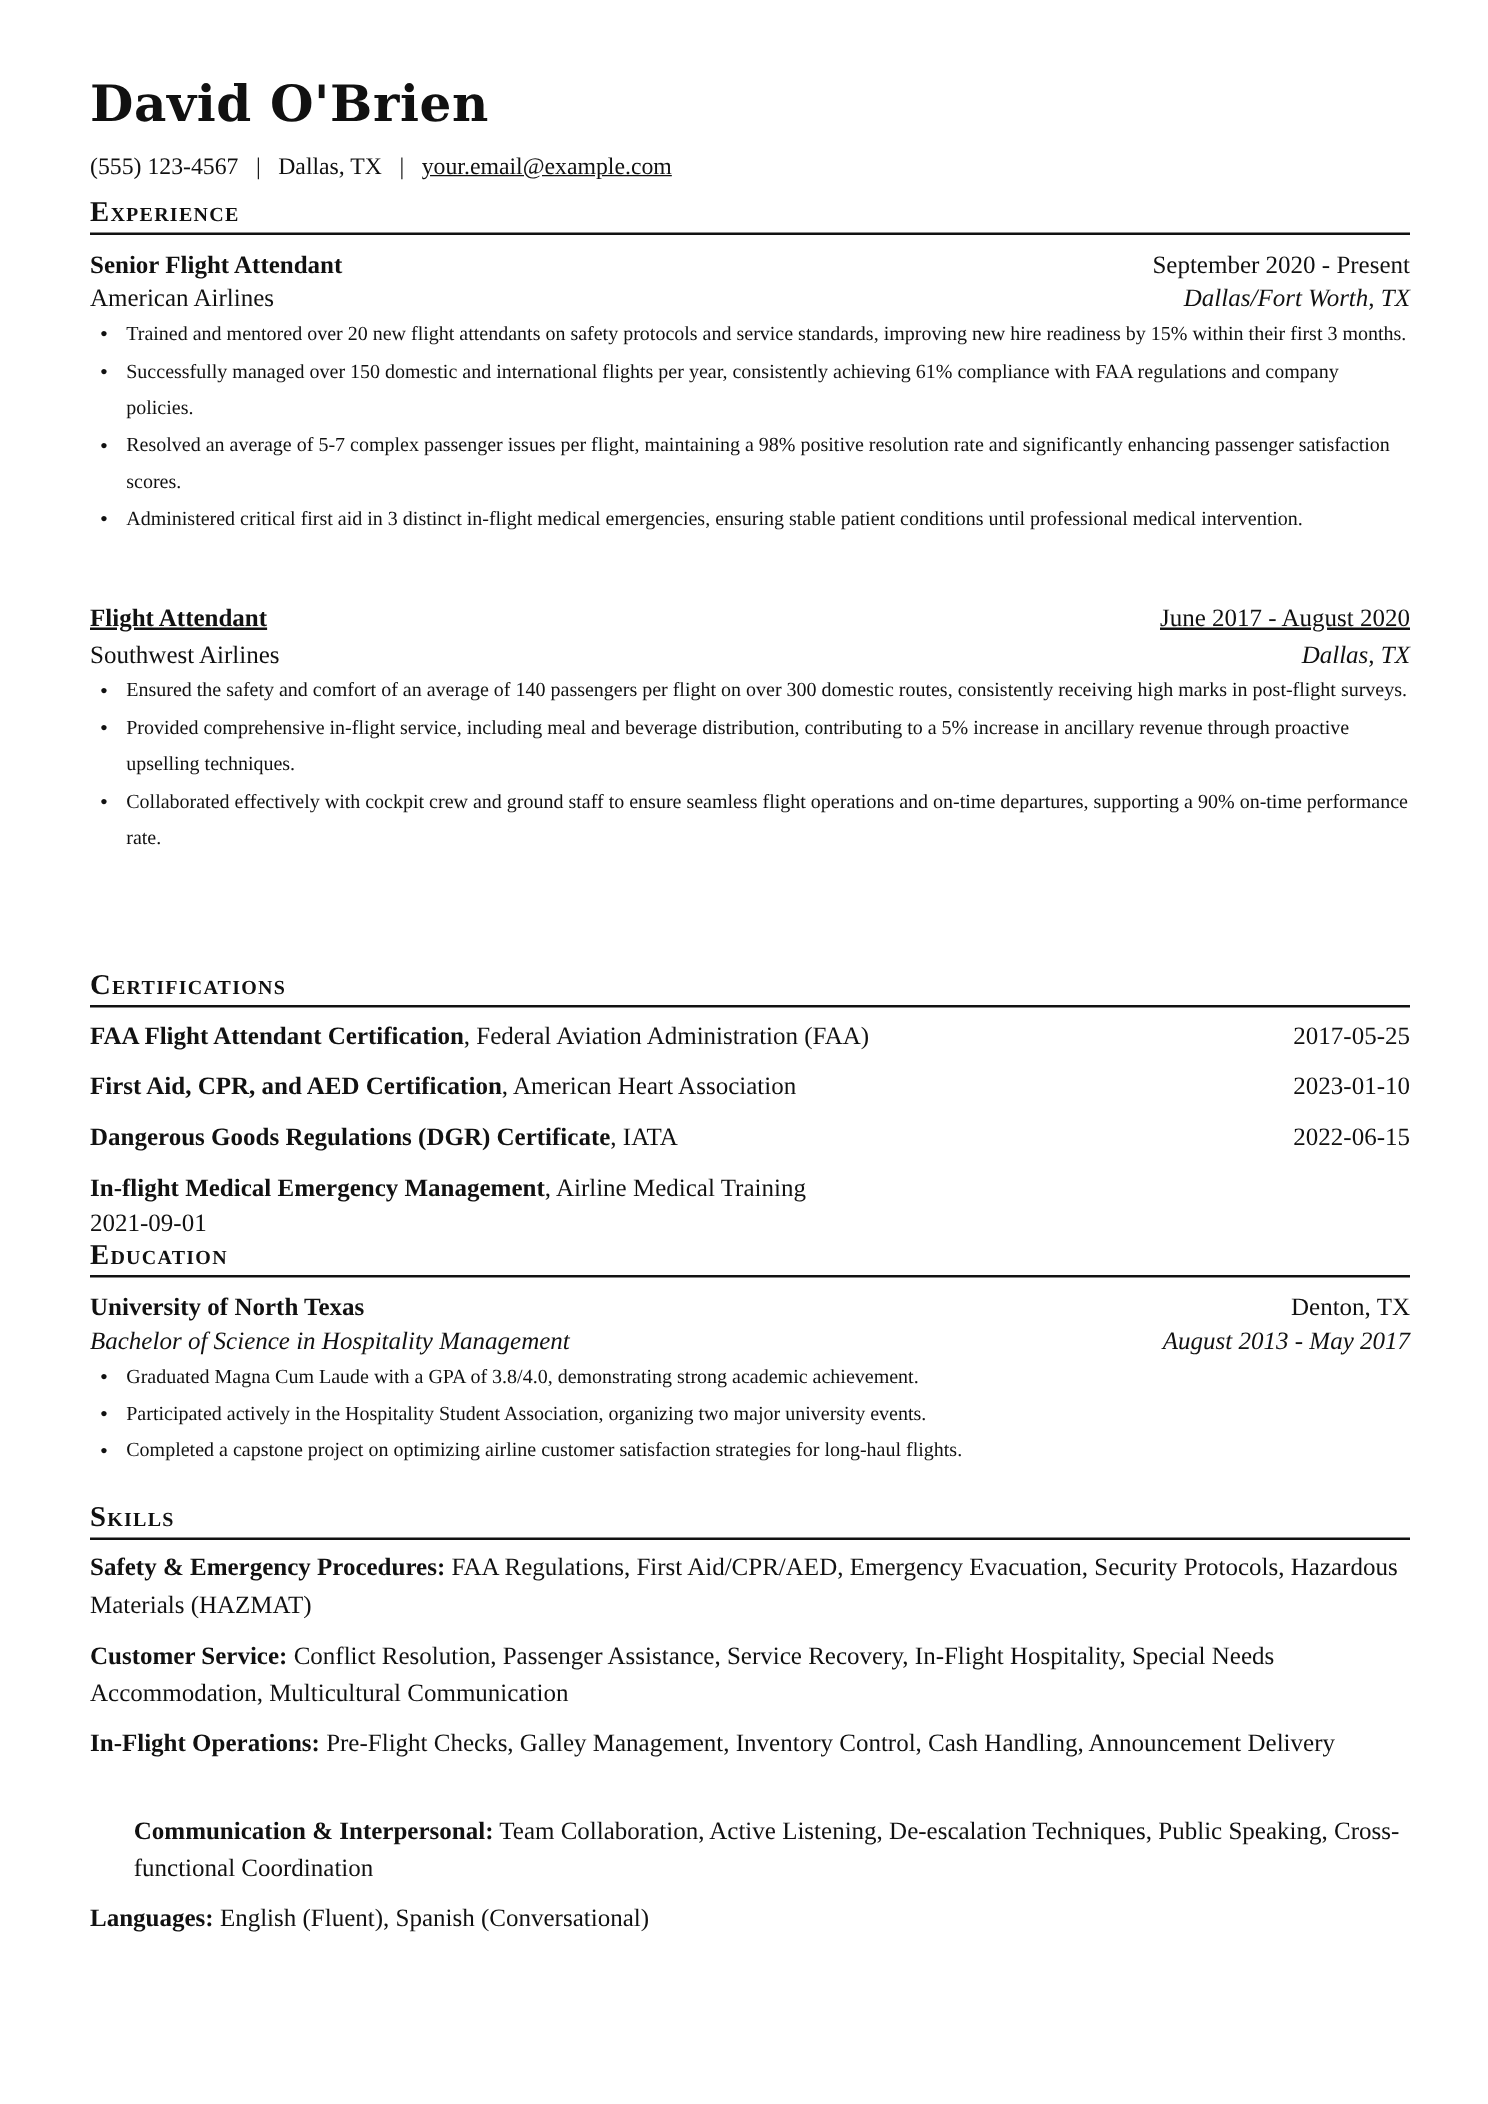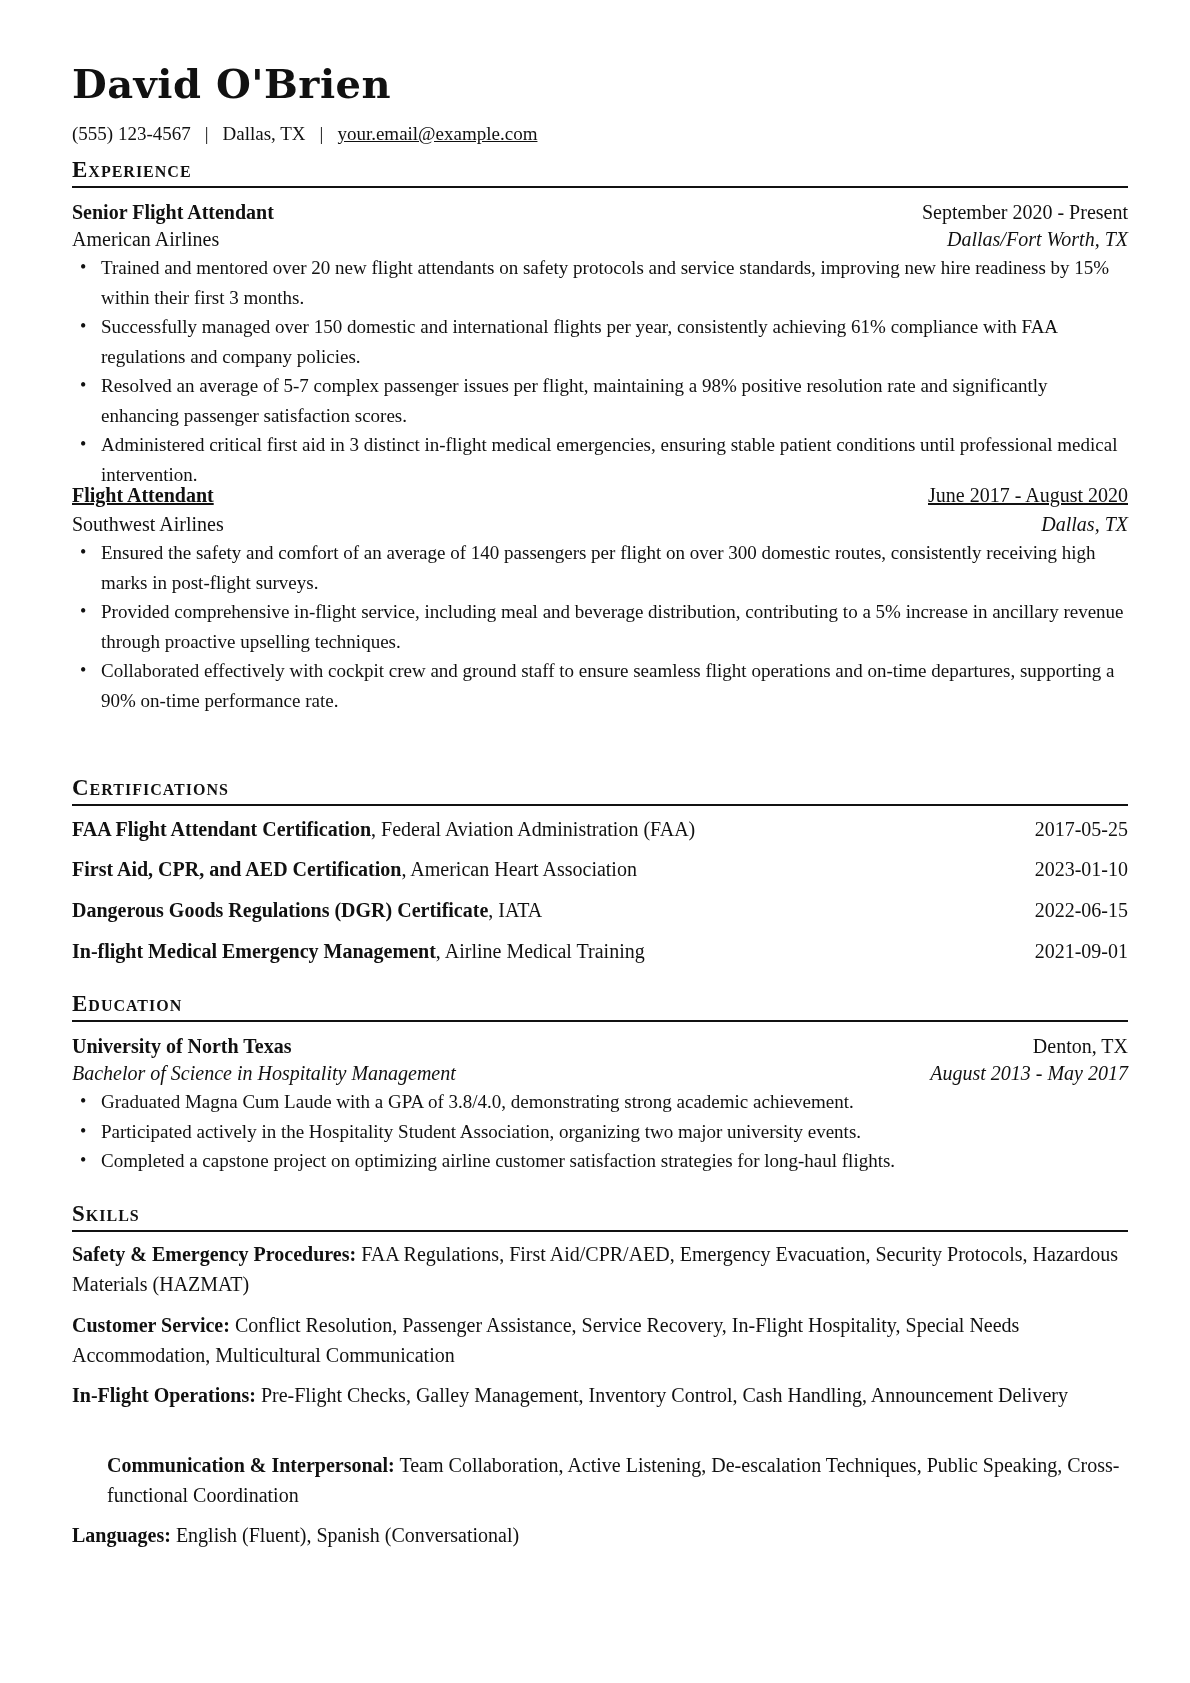--- a/index.html
+++ b/index.html
@@ -15,21 +15,21 @@
   .contact .email { text-decoration: underline; color: #111; }
   .section-title {
     position: absolute; left: 0; width: 1056px;
     font-family: "Liberation Serif", serif; font-weight: bold; font-size: 23px;
     font-variant: small-caps; letter-spacing: 1px; line-height: 28px;
     border-bottom: 2px solid #111; padding-bottom: 2px;
   }
   .row { position: absolute; left: 0; width: 1056px; display: flex; justify-content: space-between; font-family: "Liberation Serif", serif; font-size: 20px; line-height: 28px; white-space: nowrap; }
   .b { font-weight: bold; }
   .i { font-style: italic; }
-  ul.bullets { position: absolute; left: 0; width: 1056px; margin: 0; padding: 0; list-style: none; font-family: "Liberation Serif", serif; font-size: 19px; line-height: 29.5px; }
+  ul.bullets { position: absolute; left: 0; width: 1056px; margin: 0; padding: 0; list-style: none; font-family: "Liberation Serif", serif; font-size: 16px; line-height: 29.5px; }
   ul.bullets li { position: relative; padding-left: 29px; }
   ul.bullets li::before { content: "\2022"; position: absolute; left: 8px; top: 0; font-size: 18px; }
   .skill { position: absolute; left: 0; width: 1056px; font-family: "Liberation Serif", serif; font-size: 20px; line-height: 29.5px; }
 </style>
 </head>
 <body>
 
 <div class="page">
 
   <div class="name">David O'Brien</div>
@@ -74,21 +74,21 @@
     <span>2017-05-25</span>
   </div>
   <div class="row" style="top:855px;">
     <span><span class="b">First Aid, CPR, and AED Certification</span><span>, American Heart Association</span></span>
     <span>2023-01-10</span>
   </div>
   <div class="row" style="top:896px;">
     <span><span class="b">Dangerous Goods Regulations (DGR) Certificate</span><span>, IATA</span></span>
     <span>2022-06-15</span>
   </div>
-  <div class="row" style="top:937px;">
+  <div class="row" style="top:937px;flex-direction:column;">
     <span><span class="b">In-flight Medical Emergency Management</span><span>, Airline Medical Training</span></span>
     <span>2021-09-01</span>
   </div>
 
   <div class="section-title" style="top:990px;">Education</div>
   <div class="row" style="top:1032px;justify-content:space-between;">
     <span class="b">University of North Texas</span>
     <span>Denton, TX</span>
   </div>
   <div class="row" style="top:1059px;">

